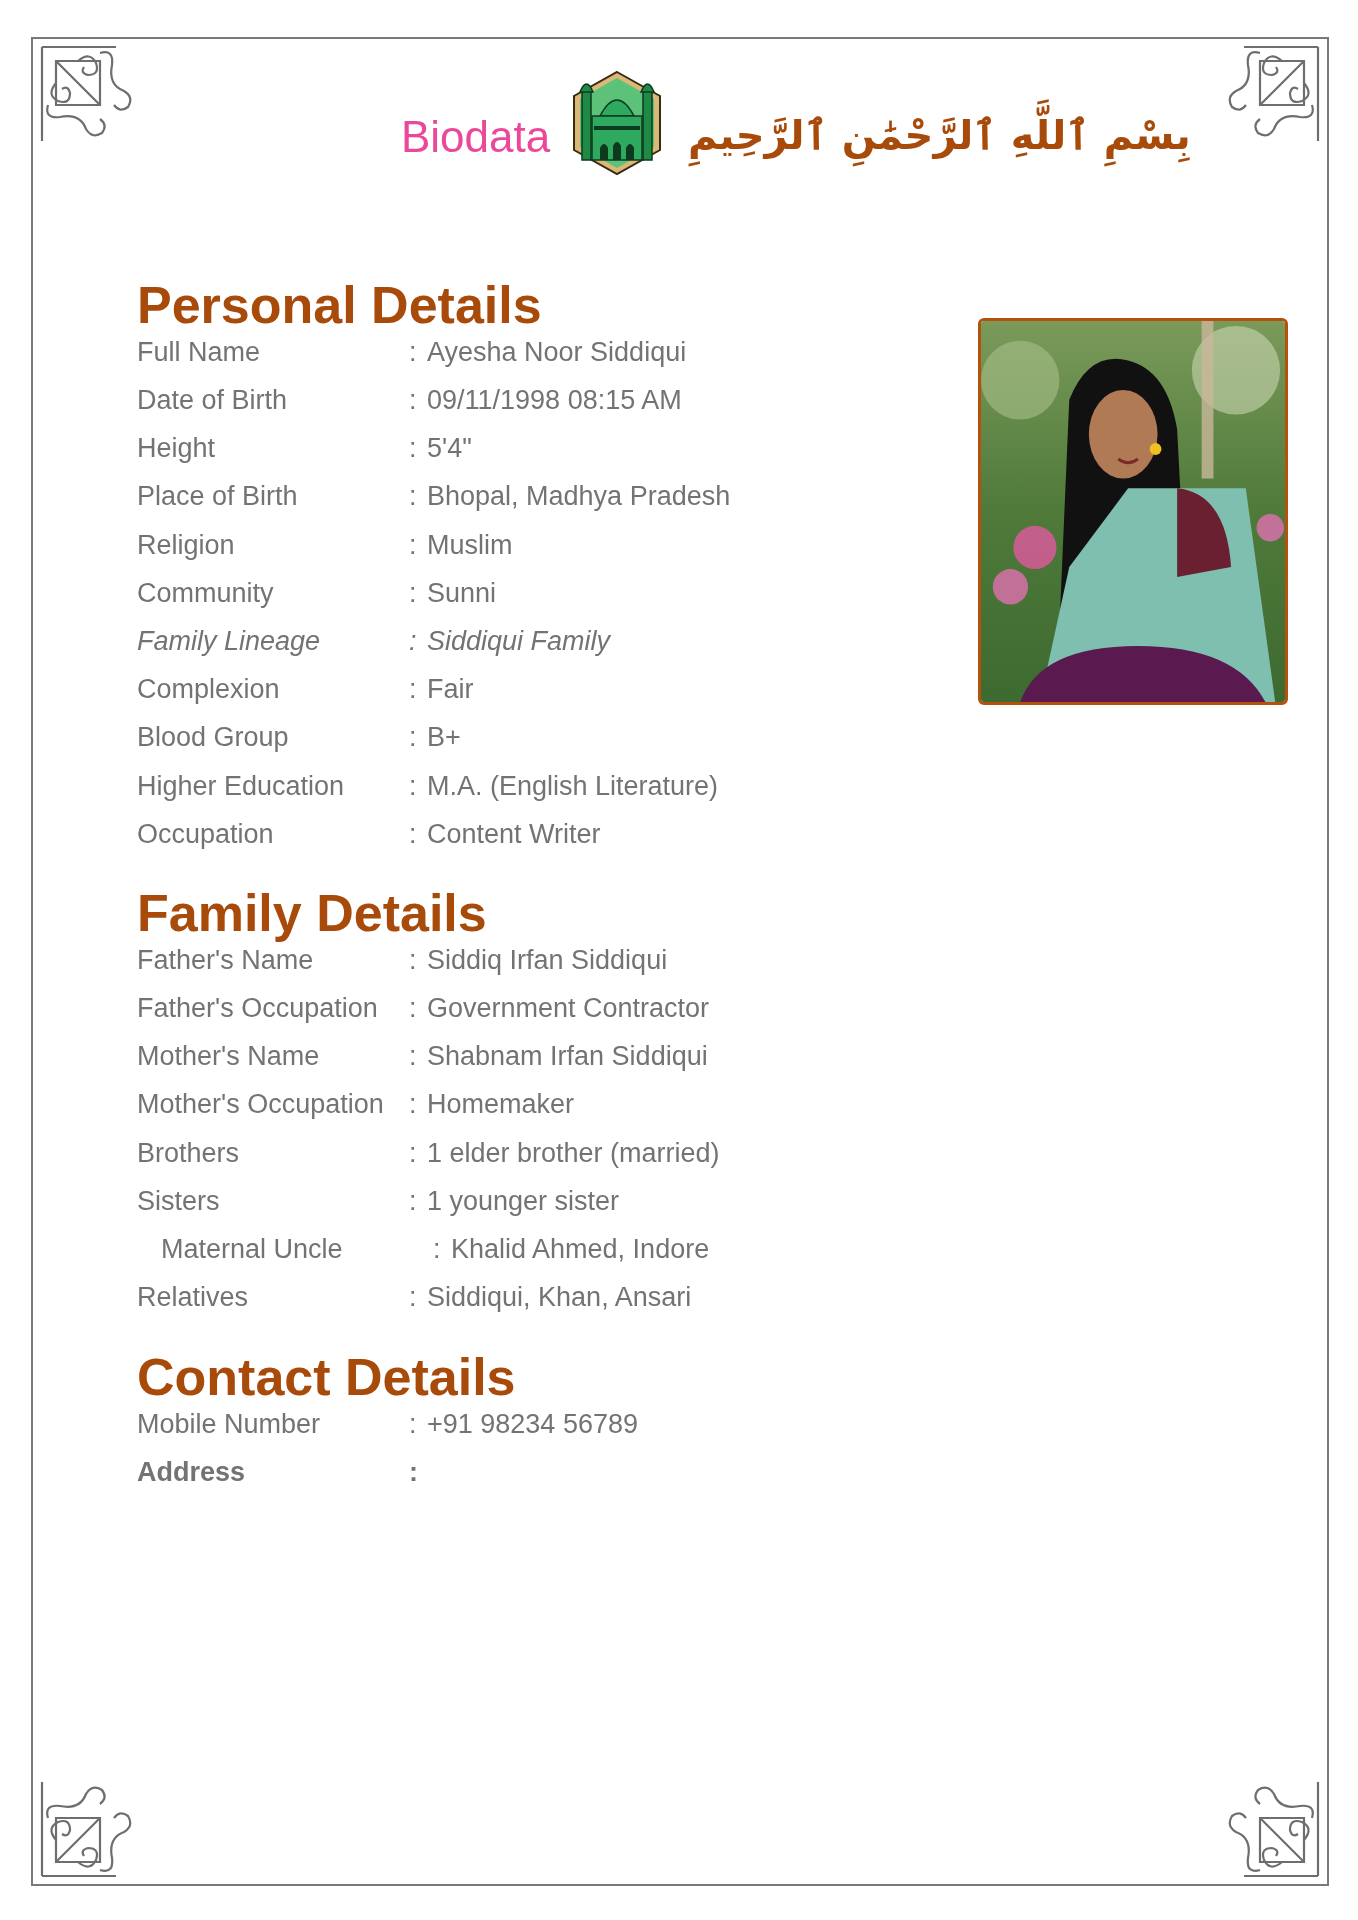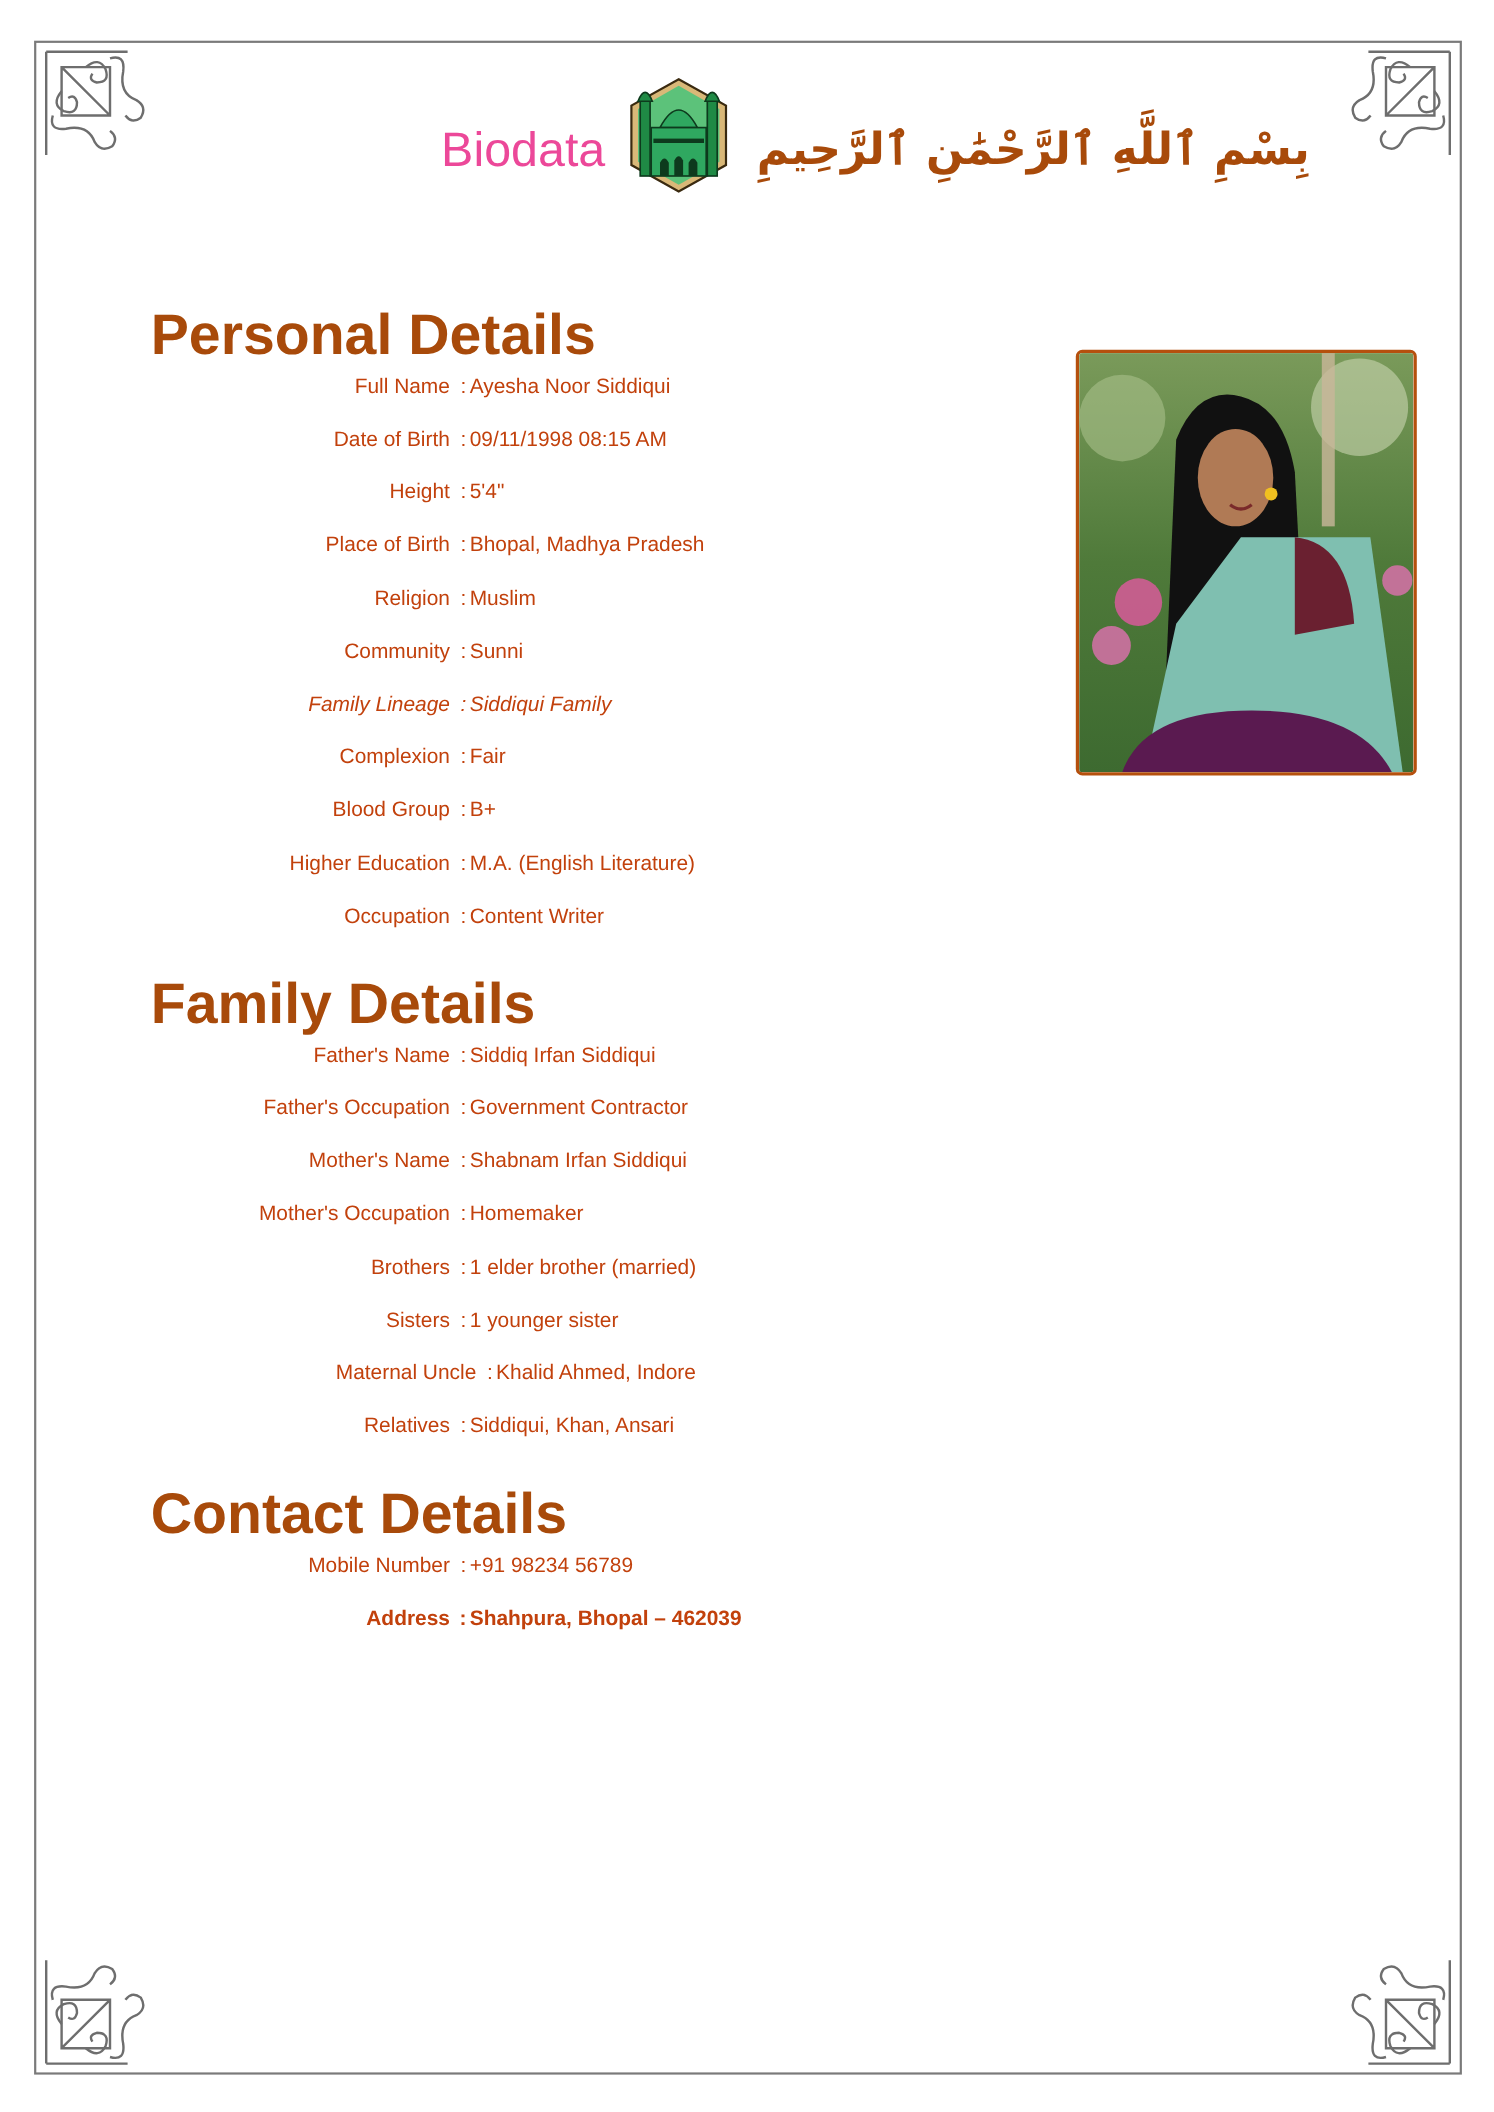--- a/index.html
+++ b/index.html
@@ -8,21 +8,21 @@
   .corner{position:absolute;width:100px;height:100px;}
   .corner svg{width:100%;height:100%;}
   .c-tl{left:40px;top:45px;}
   .c-tr{right:38px;top:45px;transform:scaleX(-1);}
   .c-bl{left:40px;bottom:42px;transform:scaleY(-1);}
   .c-br{right:38px;bottom:42px;transform:scale(-1,-1);}
   .title{position:absolute;left:373px;top:112px;font-size:44px;font-weight:normal;color:#ec4899;margin-left:28px;}
   .logo{position:absolute;left:570px;top:70px;width:94px;height:106px;}
   .bismillah{position:absolute;left:688px;top:112px;font-size:40px;font-weight:bold;color:#a84a0a;font-family:"DejaVu Sans",sans-serif;direction:rtl;}
   .section-title{position:absolute;left:137px;font-size:52px;font-weight:bold;color:#a84a0a;}
-  .row{position:absolute;left:137px;height:40px;font-size:19px;color:#c2410c;display:flex;align-items:center;white-space:nowrap;text-align:right;}
+  .row{position:absolute;left:137px;height:40px;font-size:27px;color:#737373;display:flex;align-items:center;white-space:nowrap;}
   .row .lbl{width:272px;}
   .row .col{width:15px;}
   .row .val{padding-left:3px;}
   .photo{position:absolute;left:978px;top:318px;width:310px;height:387px;border:3px solid #b5500d;border-radius:6px;box-sizing:border-box;overflow:hidden;}
   .photo svg{width:100%;height:100%;display:block;}
 </style>
 </head>
 <body>
 
 <div class="frame"></div>
@@ -214,14 +214,13 @@
 
 <div class="section-title" style="top:1347px;">Contact Details</div>
 <div class="row" style="top:1404px;">
     <span class="lbl">Mobile Number</span>
     <span class="col">:</span>
     <span class="val">+91 98234 56789</span>
   </div>
 <div class="row" style="top:1452px;font-weight:bold;">
     <span class="lbl">Address</span>
     <span class="col">:</span>
-    <span class="val">Shahpura, Bhopal – 462039</span>
   </div>
 
 </body></html>

